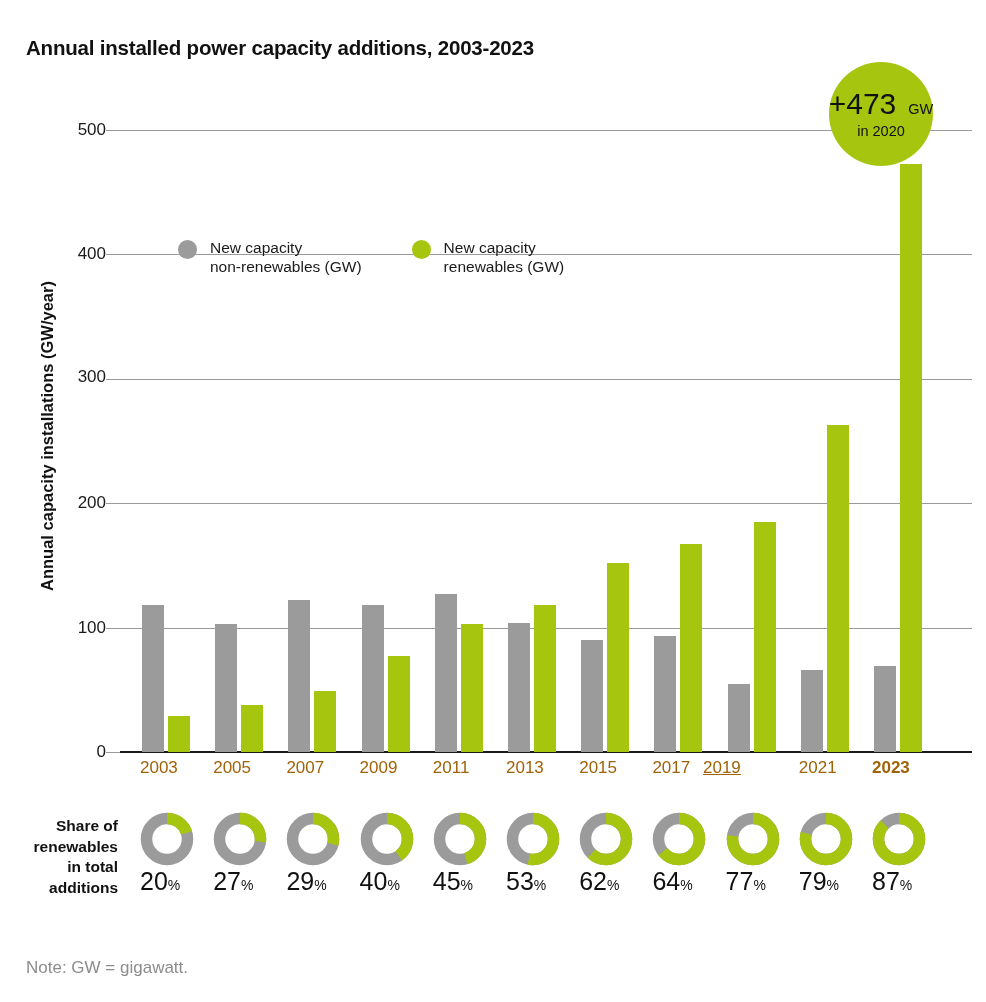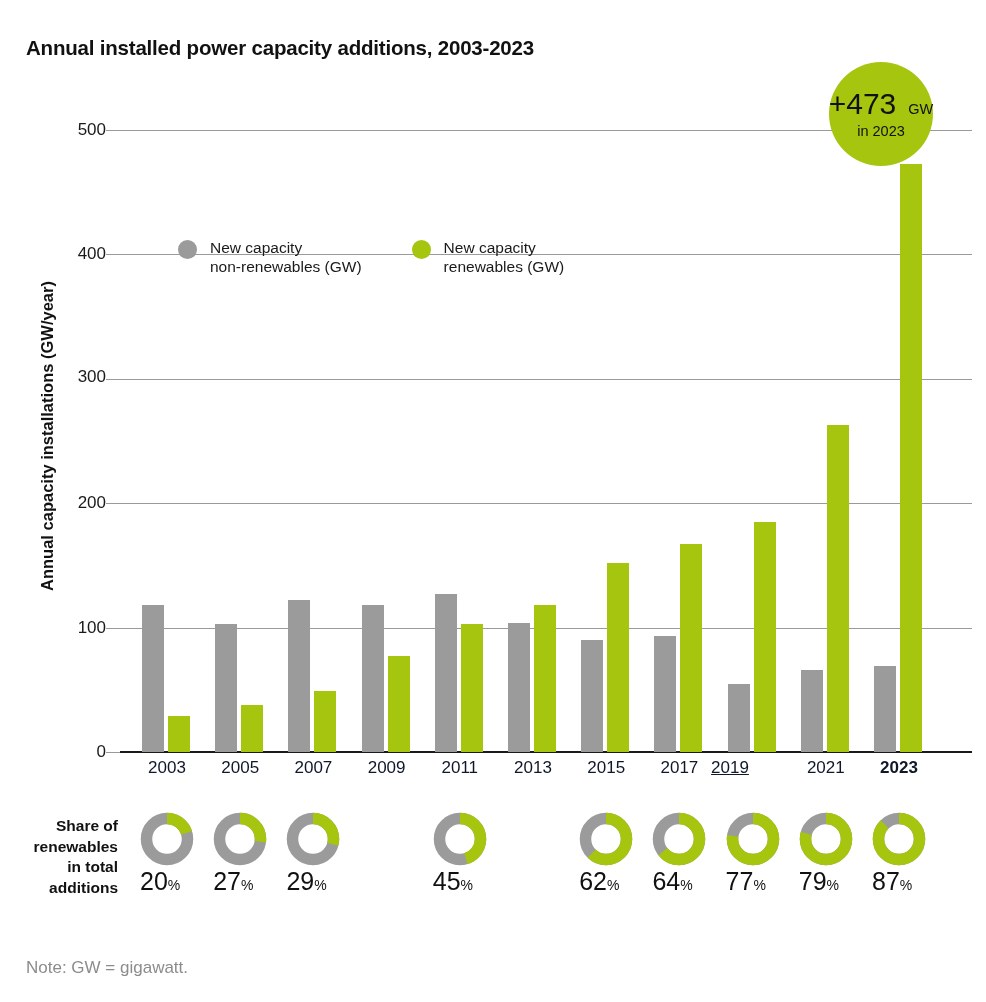--- a/index.html
+++ b/index.html
@@ -110,23 +110,22 @@
     display: flex; align-items: baseline; gap: 12px;
   }
   #callout-unit { font-size: 14.5px; font-weight: 500; }
   #callout-sub { font-size: 14.5px; color: #111; margin-top: 5px; }
 
   
   #x-labels { position: absolute; left: 120px; top: 758px; width: 852px; height: 28px; }
   .xlabel {
     position: absolute;
     width: 54px;
-    text-align: center;
     font-size: 17px;
-    color: #0f172a;
+    color: #a16207;
   }
   .xlabel.emph { font-weight: bold; }
 
   
   #donut-row-label {
     position: absolute;
     left: 6px; top: 816px;
     width: 112px;
     text-align: right;
     font-size: 15.5px;
@@ -238,21 +237,21 @@
       <span class="legend-text">New capacity
 renewables (GW)</span>
     </div>
   </div>
 
 <div id="callout">
   <div id="callout-main">
     <span>+473</span>
       <span id="callout-unit">GW</span>
   </div>
-  <div id="callout-sub">in 2023</div>
+  <div id="callout-sub">in 2020</div>
 </div>
 
 <div id="x-labels">
     <div class="xlabel" style="left: 20px;">2003</div>
     <div class="xlabel" style="left: 93.2px;">2005</div>
     <div class="xlabel" style="left: 166.4px;">2007</div>
     <div class="xlabel" style="left: 239.6px;">2009</div>
     <div class="xlabel" style="left: 312.8px;">2011</div>
     <div class="xlabel" style="left: 386px;">2013</div>
     <div class="xlabel" style="left: 459.2px;">2015</div>
@@ -281,27 +280,41 @@
       </svg>
       <div class="donut-pct"><span>27</span><span class="sym">%</span></div>
     </div>
     <div class="donut-cell" style="left: 166.4px;">
       <svg width="54" height="54" viewBox="0 0 54 54" class="donut-svg">
         <circle cx="27" cy="27" r="20.5" fill="none" stroke="#9b9b9b" stroke-width="11.5"></circle>
         <circle cx="27" cy="27" r="20.5" fill="none" stroke="#a5c50f" stroke-width="11.5" stroke-dasharray="37.35 128.81" transform="rotate(-90 27 27)"></circle>
       </svg>
       <div class="donut-pct"><span>29</span><span class="sym">%</span></div>
     </div>
+    <div class="donut-cell" style="left: 239.6px;">
+      <svg width="54" height="54" viewBox="0 0 54 54" class="donut-svg">
+        <circle cx="27" cy="27" r="20.5" fill="none" stroke="#9b9b9b" stroke-width="11.5"></circle>
+        <circle cx="27" cy="27" r="20.5" fill="none" stroke="#a5c50f" stroke-width="11.5" stroke-dasharray="51.52 128.81" transform="rotate(-90 27 27)"></circle>
+      </svg>
+      <div class="donut-pct"><span>40</span><span class="sym">%</span></div>
+    </div>
     <div class="donut-cell" style="left: 312.8px;">
       <svg width="54" height="54" viewBox="0 0 54 54" class="donut-svg">
         <circle cx="27" cy="27" r="20.5" fill="none" stroke="#9b9b9b" stroke-width="11.5"></circle>
         <circle cx="27" cy="27" r="20.5" fill="none" stroke="#a5c50f" stroke-width="11.5" stroke-dasharray="57.96 128.81" transform="rotate(-90 27 27)"></circle>
       </svg>
       <div class="donut-pct"><span>45</span><span class="sym">%</span></div>
     </div>
+    <div class="donut-cell" style="left: 386px;">
+      <svg width="54" height="54" viewBox="0 0 54 54" class="donut-svg">
+        <circle cx="27" cy="27" r="20.5" fill="none" stroke="#9b9b9b" stroke-width="11.5"></circle>
+        <circle cx="27" cy="27" r="20.5" fill="none" stroke="#a5c50f" stroke-width="11.5" stroke-dasharray="68.27 128.81" transform="rotate(-90 27 27)"></circle>
+      </svg>
+      <div class="donut-pct"><span>53</span><span class="sym">%</span></div>
+    </div>
     <div class="donut-cell" style="left: 459.2px;">
       <svg width="54" height="54" viewBox="0 0 54 54" class="donut-svg">
         <circle cx="27" cy="27" r="20.5" fill="none" stroke="#9b9b9b" stroke-width="11.5"></circle>
         <circle cx="27" cy="27" r="20.5" fill="none" stroke="#a5c50f" stroke-width="11.5" stroke-dasharray="79.86 128.81" transform="rotate(-90 27 27)"></circle>
       </svg>
       <div class="donut-pct"><span>62</span><span class="sym">%</span></div>
     </div>
     <div class="donut-cell" style="left: 532.4px;">
       <svg width="54" height="54" viewBox="0 0 54 54" class="donut-svg">
         <circle cx="27" cy="27" r="20.5" fill="none" stroke="#9b9b9b" stroke-width="11.5"></circle>

